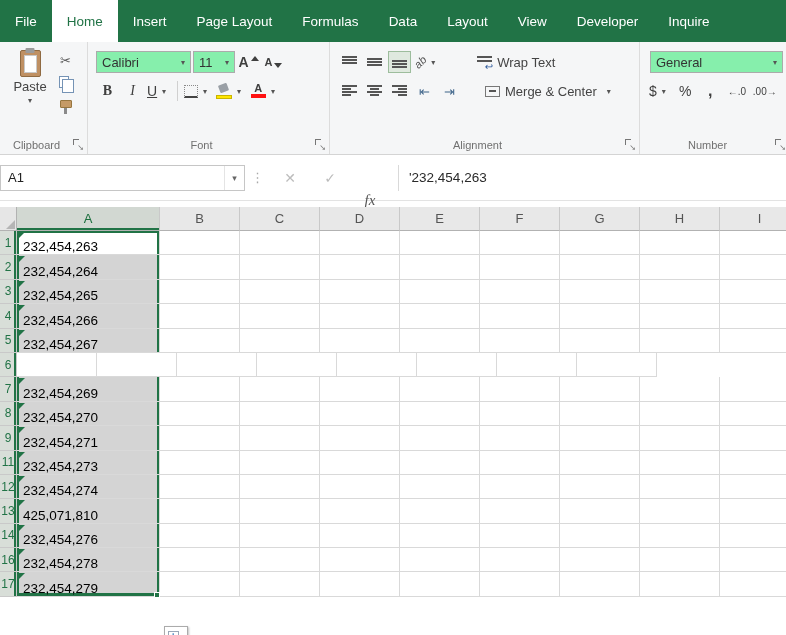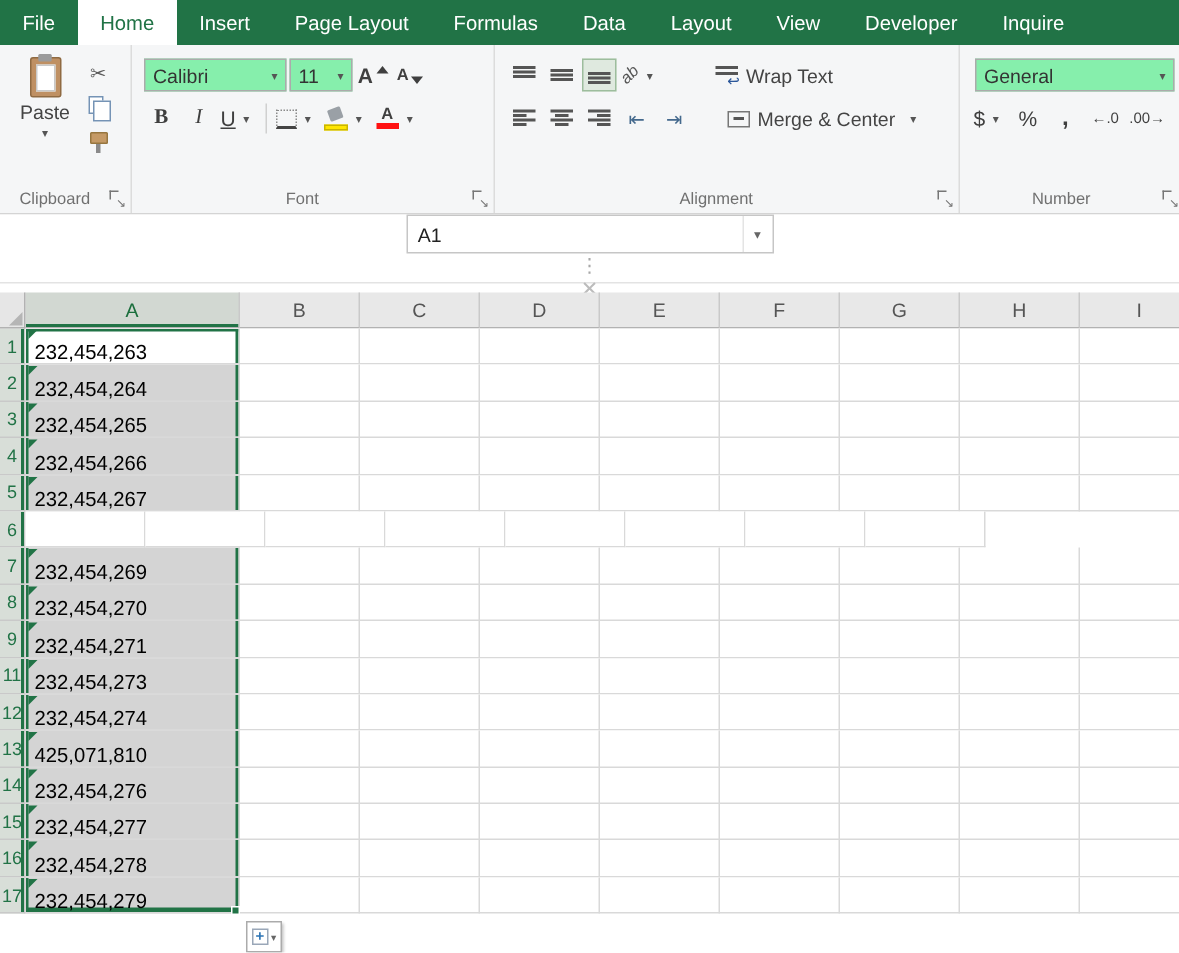--- a/index.html
+++ b/index.html
@@ -1,20 +1,20 @@
 <!DOCTYPE html>
 <html><head>
 <meta charset="utf-8">
 <style>
   * { box-sizing: border-box; margin: 0; padding: 0; }
   html,body { width: 786px; height: 635px; overflow: hidden; background: #fff;
     font-family: "Liberation Sans", sans-serif; }
 
   
-  .tabbar { height: 30px; background: #217346; display: flex; align-items: stretch; }
+  .tabbar { height: 42px; background: #217346; display: flex; align-items: stretch; }
   .rtab { color: #fff; font-size: 13.5px; padding: 0 15px; display: flex; align-items: center; cursor: pointer; white-space: nowrap; }
   .rtab.active { background: #fff; color: #217346; }
 
   
   .ribbon { height: 113px; background: #f5f6f7; border-bottom: 1px solid #d4d4d4; display: flex; overflow: hidden; }
   .rgroup { position: relative; border-right: 1px solid #dcdcdc; height: 100%; padding: 8px 6px 18px 8px; flex: none; }
   .rgroup-label { position: absolute; bottom: 3px; left: 0; right: 14px; text-align: center; font-size: 11px; color: #707070; }
   .launcher { position: absolute; right: 3px; bottom: 4px; width: 11px; height: 11px; cursor: pointer; }
   .launcher::before { content: ""; position: absolute; left: 0; top: 0; width: 5px; height: 5px; border-left: 1px solid #767676; border-top: 1px solid #767676; }
   .launcher::after { content: "↘"; position: absolute; right: 0; bottom: -2px; font-size: 8px; color: #767676; line-height: 1; }
@@ -87,21 +87,21 @@
   .wrap { margin-left: 30px; }
   .merge { margin-left: 18px; }
 
   
   .g-number { flex: 1; border-right: none; }
   .combo.numfmt { width: 133px; margin-left: 2px; gap: 32px; }
   .sbtn.comma { font-size: 16px; font-weight: bold; }
   .sbtn.dec { font-size: 10px; min-width: 26px; }
 
   
-  .fbar { height: 46px; background: #fff; border-bottom: 1px solid #e3e3e3; display: flex; align-items: center; flex-direction: column; }
+  .fbar { height: 46px; background: #fff; border-bottom: 1px solid #e3e3e3; display: flex; align-items: center; }
   .namebox { width: 245px; height: 26px; border: 1px solid #c6c6c6; background: #fff; display: flex; align-items: center; flex: none; }
   .nb-text { flex: 1; font-size: 13px; color: #222; padding-left: 7px; }
   .nb-arrow { width: 20px; text-align: center; color: #666; font-size: 9px; border-left: 1px solid #e4e4e4; align-self: stretch; display: flex; align-items: center; justify-content: center; }
   .grip { color: #a8a8a8; font-size: 13px; margin: 0 6px; }
   .fbtn { width: 40px; height: 26px; display: flex; align-items: center; justify-content: center; cursor: pointer; background: none; border: none; }
   .fbtn.cancel, .fbtn.enter { color: #bcbcbc; font-size: 14px; }
   .fbtn.fx { color: #555; font-size: 15px; font-style: italic; font-family: Liberation Serif, serif; margin-top: 45px; }
   .fdivider { width: 1px; height: 26px; background: #d9d9d9; margin: 0 4px 0 8px; }
   .fcontent { font-size: 13.5px; color: #2a2a2a; padding-left: 6px; white-space: nowrap; }
 
@@ -532,35 +532,20 @@
         <div class="cell"></div>
         <div class="cell"></div>
         <div class="cell"></div>
         <div class="cell"></div>
         <div class="cell"></div>
         <div class="cell"></div>
         <div class="cell"></div>
         <div class="cell"></div>
       </div>
       <div class="grow">
-        <div class="rowhdr selhdr">15</div>
-        <div class="cell colA selcell">
-          <span class="tri"></span>
-          <span class="ctext">232,454,277</span>
-        </div>
-        <div class="cell"></div>
-        <div class="cell"></div>
-        <div class="cell"></div>
-        <div class="cell"></div>
-        <div class="cell"></div>
-        <div class="cell"></div>
-        <div class="cell"></div>
-        <div class="cell"></div>
-      </div>
-      <div class="grow">
         <div class="rowhdr selhdr">16</div>
         <div class="cell colA selcell">
           <span class="tri"></span>
           <span class="ctext">232,454,278</span>
         </div>
         <div class="cell"></div>
         <div class="cell"></div>
         <div class="cell"></div>
         <div class="cell"></div>
         <div class="cell"></div>

